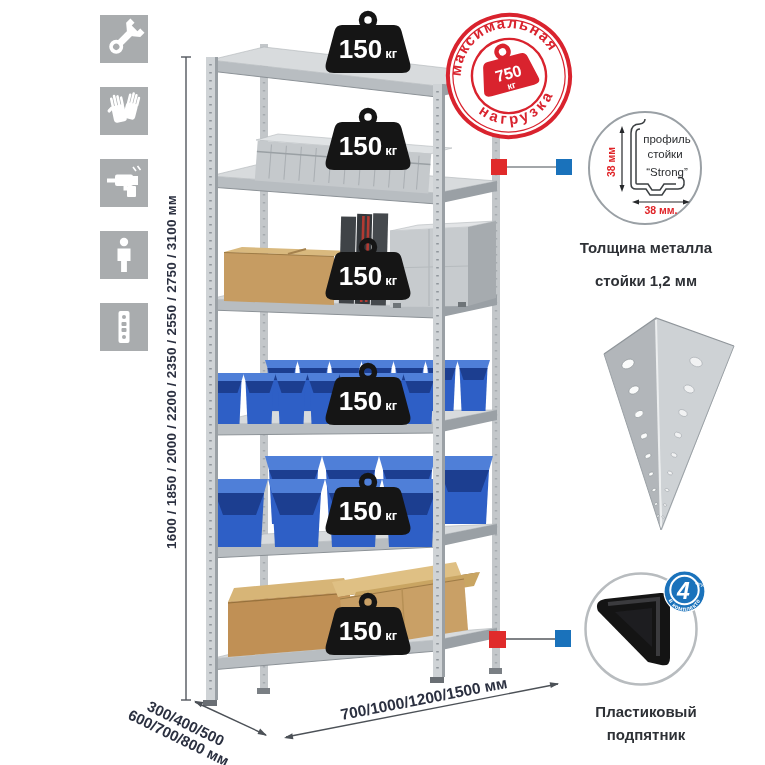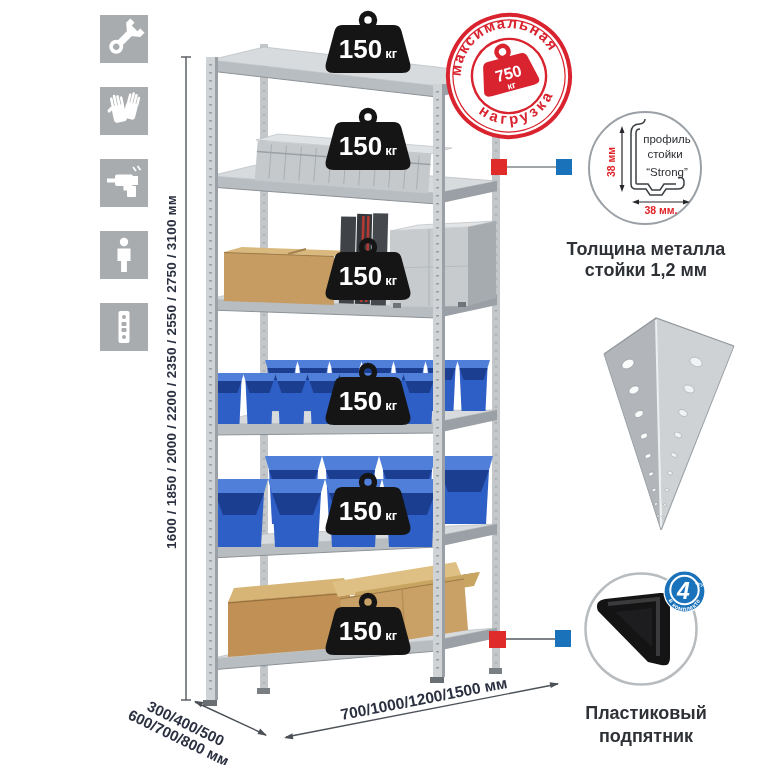--- a/index.html
+++ b/index.html
@@ -4,21 +4,21 @@
 <style>
   html,body{margin:0;padding:0;background:#fff;}
   body{width:765px;height:765px;overflow:hidden;font-family:"Liberation Sans",sans-serif;}
   .stage{position:relative;width:765px;height:765px;background:#ffffff;}
   .scene{position:absolute;left:0;top:0;}
   .icon-sq{position:absolute;left:100px;width:48px;height:48px;background:#a9acae;display:flex;align-items:center;justify-content:center;}
   .lbl{position:absolute;font-weight:bold;color:#2b3040;white-space:nowrap;}
   .lbl-height{left:171px;top:372px;transform:translate(-50%,-50%) rotate(-90deg);font-size:13.5px;letter-spacing:.2px;}
   .lbl-depth{left:182px;top:731px;transform:translate(-50%,-50%) rotate(26deg);font-size:15px;text-align:center;line-height:1.08;}
   .lbl-width{left:424px;top:699px;transform:translate(-50%,-50%) rotate(-11deg);font-size:15.5px;}
-  .caption{position:absolute;left:646px;transform:translateX(-50%);font-weight:bold;color:#2e3136;font-size:18px;white-space:nowrap;text-align:right;}
+  .caption{position:absolute;left:646px;transform:translateX(-50%);font-weight:bold;color:#2e3136;font-size:15px;white-space:nowrap;text-align:right;}
   svg text{font-family:"Liberation Sans",sans-serif;}
   .wv{font-size:26px;font-weight:bold;fill:#ffffff;}
   .wu{font-size:13px;font-weight:bold;fill:#ffffff;}
   .arc-big{font-size:15px;font-weight:bold;fill:#d9232e;letter-spacing:1.5px;}
   .arc-big2{font-size:15px;font-weight:bold;fill:#d9232e;letter-spacing:3.5px;}
   .stamp-v{font-size:16px;font-weight:bold;fill:#ffffff;}
   .stamp-u{font-size:9.5px;font-weight:bold;fill:#ffffff;}
   .red-dim{font-size:10.5px;font-weight:bold;fill:#e02428;}
   .prof-lbl{font-size:11.5px;fill:#2b2d30;}
   .badge-4{font-size:23px;font-weight:bold;font-style:italic;fill:#ffffff;}
@@ -403,18 +403,18 @@
   </svg>
 
   <div class="lbl lbl-height">1600 / 1850 / 2000 / 2200 / 2350 / 2550 / 2750 / 3100 мм</div>
   <div class="lbl lbl-depth">
     <div>300/400/500</div>
     <div>600/700/800 мм</div>
   </div>
   <div class="lbl lbl-width">700/1000/1200/1500 мм</div>
 
   <div class="caption" style="top:239px">Толщина металла</div>
-  <div class="caption" style="top:260px">стойки 1,2 мм</div>
+  <div class="caption" style="top:272px">стойки 1,2 мм</div>
 
   <div class="caption" style="top:703px">Пластиковый</div>
   <div class="caption" style="top:726px">подпятник</div>
 
 </div>
 
 </body></html>

